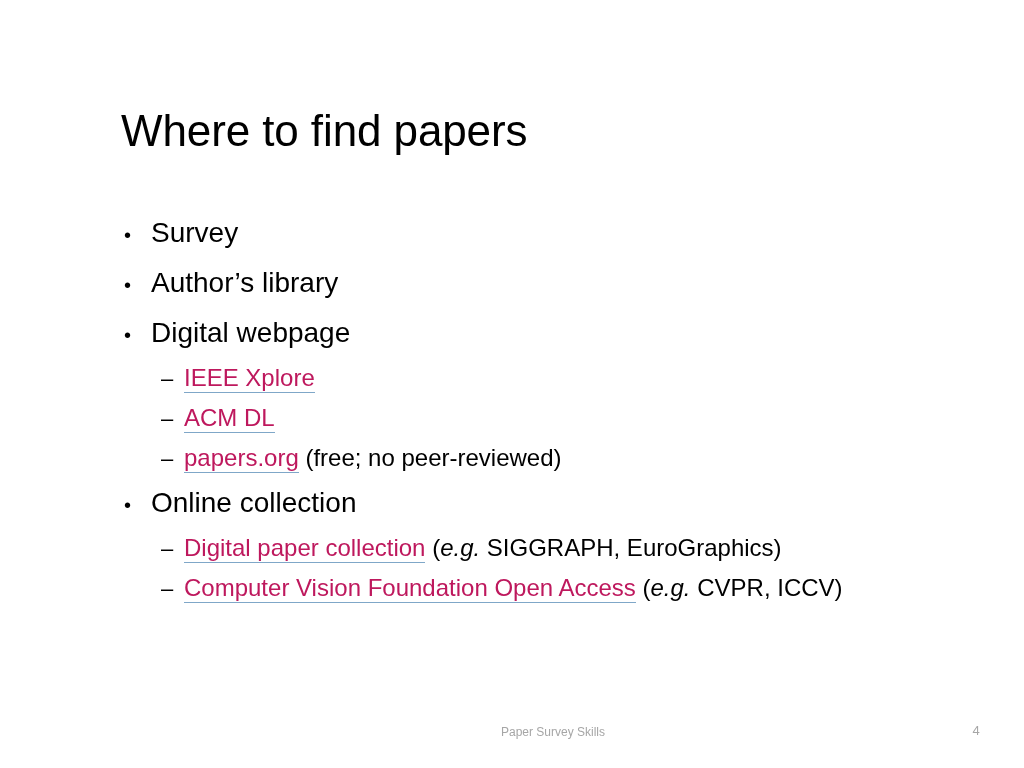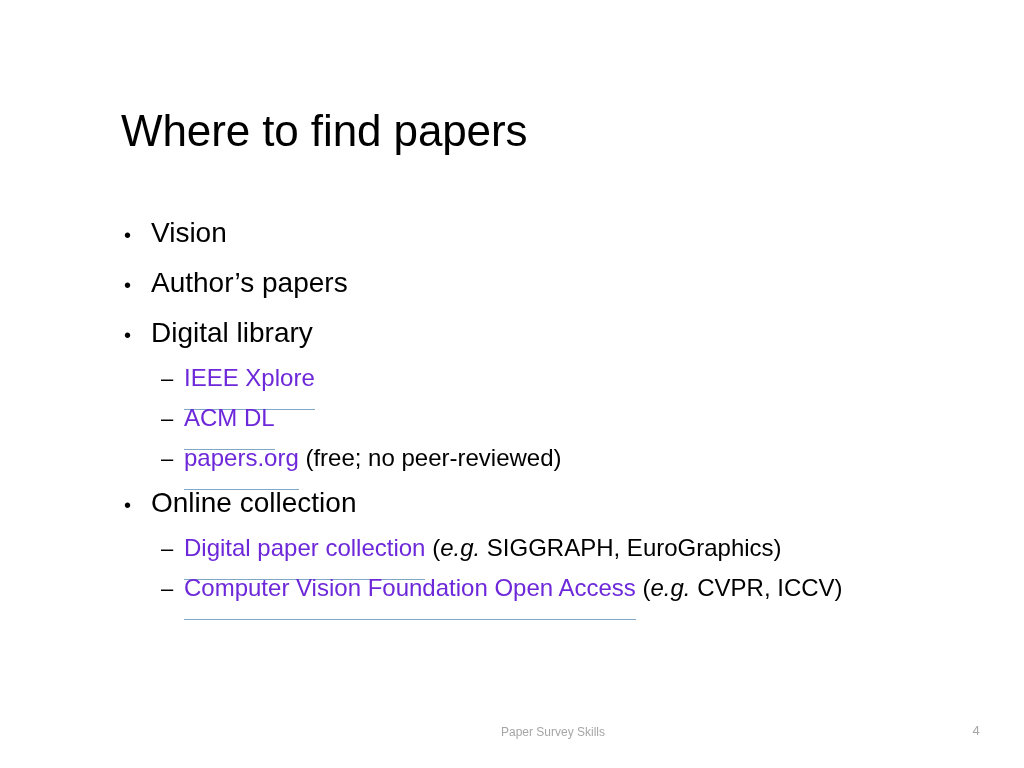--- a/index.html
+++ b/index.html
@@ -81,24 +81,24 @@
     line-height: 40px;
     text-align: left;
     box-sizing: border-box;
   }
   .lvl2 .content {
     flex: 1 1 auto;
     white-space: nowrap;
   }
 
   .link {
-    color: #6d28d9;
+    color: #be185d;
     text-decoration: none;
     border-bottom: 1.5px solid #7FA7C8;
-    padding-bottom: 18px;
+    padding-bottom: 1px;
   }
   .ital {
     font-style: italic;
   }
   .plain {
     color: #000000;
     text-align: center;
   }
 
   
@@ -127,31 +127,31 @@
 <body>
 
 <div id="slide">
 
   <h1 id="slide-title">Where to find papers</h1>
 
   <div id="body-list">
 
     <div class="bullet-row lvl1">
       <span class="marker">•</span>
-      <span class="content">Vision</span>
+      <span class="content">Survey</span>
     </div>
 
     <div class="bullet-row lvl1">
       <span class="marker">•</span>
-      <span class="content">Author’s papers</span>
+      <span class="content">Author’s library</span>
     </div>
 
     <div class="bullet-row lvl1">
       <span class="marker">•</span>
-      <span class="content">Digital library</span>
+      <span class="content">Digital webpage</span>
     </div>
 
     <div class="bullet-row lvl2">
       <span class="marker">–</span>
       <span class="content">
         <a class="link" href="#">IEEE Xplore</a>
       </span>
     </div>
 
     <div class="bullet-row lvl2">

